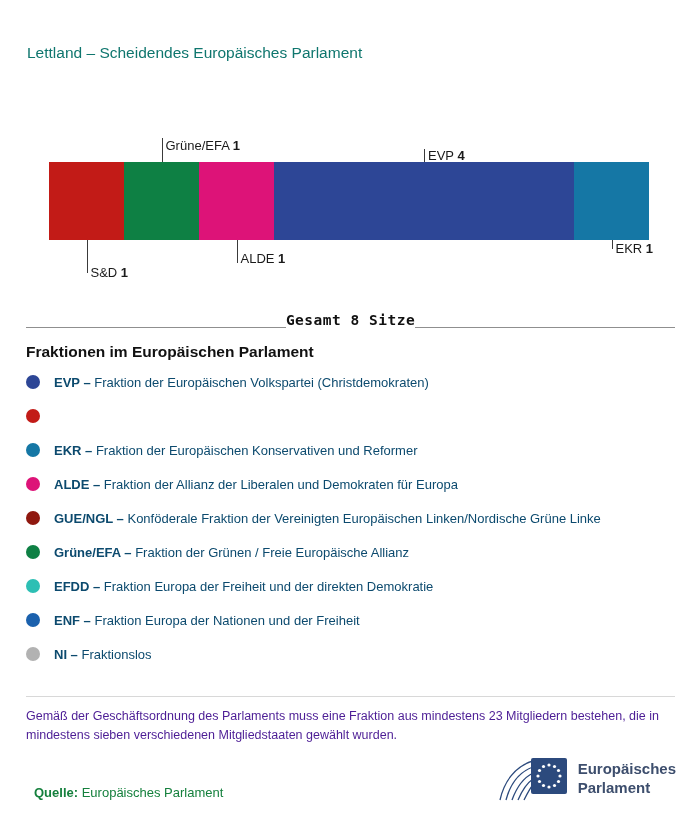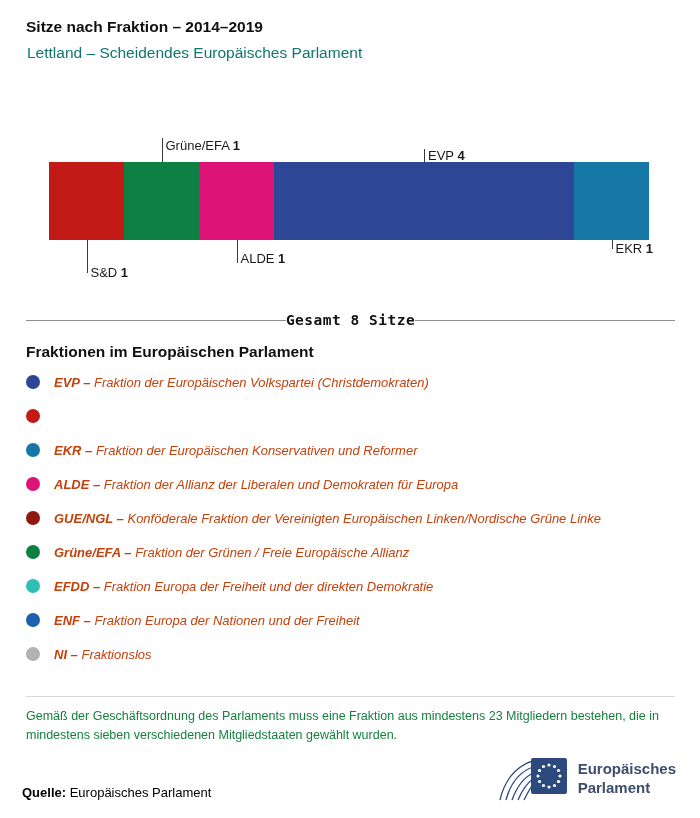--- a/index.html
+++ b/index.html
@@ -16,45 +16,44 @@
   .title { position: absolute; left: 26px; top: 18px; font-size: 15.5px; font-weight: 700; color: #111; }
   .subtitle { position: absolute; left: 27px; top: 44px; font-size: 15.5px; font-weight: 400; color: #0f766e; }
 
   .chart { position: absolute; left: 0; top: 0; width: 700px; height: 300px; }
   .bar { position: absolute; left: 49px; top: 162px; width: 600px; height: 78px; display: flex; }
   .seg { height: 100%; }
   .leader { position: absolute; width: 1px; background: #3a3a3a; }
   .seg-label { position: absolute; font-size: 13px; white-space: nowrap; color: #1a1a1a; }
   .seg-label b { font-weight: 700; }
 
-  .total-row { position: absolute; left: 26px; top: 312px; width: 649px; display: flex; align-items: center; }
+  .total-row { position: absolute; left: 26px; top: 312px; width: 649px; display: flex; align-items: flex-end; }
   .total-row .rule { flex: 1 1 auto; height: 1px; background: #8f8f8f; }
   .total-text { font-family: "DejaVu Sans Mono", monospace; font-weight: 700; font-size: 14.5px; color: #111; letter-spacing: 0.5px; }
 
   .legend-heading { position: absolute; left: 26px; top: 343px; font-size: 15.5px; font-weight: 700; color: #111; }
   .legend-list { position: absolute; left: 26px; top: 365px; width: 649px; }
   .legend-item { display: flex; align-items: center; height: 34px; }
   .dot { width: 14px; height: 14px; border-radius: 50%; margin-right: 14px; flex: 0 0 14px; }
-  .legend-text { font-size: 13px; color: #c2410c; font-style: italic; }
+  .legend-text { font-size: 13px; color: #0c4a6e; }
   .legend-text b { font-weight: 700; }
 
   .divider { position: absolute; left: 26px; top: 696px; width: 649px; height: 1px; background: #d8d8d8; }
-  .footnote { position: absolute; left: 26px; top: 707px; width: 648px; font-size: 12.5px; line-height: 1.55; color: #15803d; }
-  .source { position: absolute; left: 22px; top: 785px; font-size: 13px; color: #000000; }
+  .footnote { position: absolute; left: 26px; top: 707px; width: 648px; font-size: 12.5px; line-height: 1.55; color: #4c1d95; }
+  .source { position: absolute; left: 34px; top: 785px; font-size: 13px; color: #15803d; }
   .source b { font-weight: 700; }
 
   .logo { position: absolute; right: 24px; bottom: 16px; display: flex; align-items: center; gap: 9px; }
   .logo-text { font-size: 15px; font-weight: 700; color: #3d4e6d; line-height: 1.25; }
 </style>
 </head>
 <body>
 
 <div class="page">
 
-  <h1 class="title">Sitze nach Fraktion – 2014–2019</h1>
   <div class="subtitle">Lettland – Scheidendes Europäisches Parlament</div>
 
   <div class="chart">
     <div class="bar">
         <div class="seg" style="width: 75px; background: rgb(194, 27, 23);"></div>
         <div class="seg" style="width: 75px; background: rgb(14, 128, 68);"></div>
         <div class="seg" style="width: 75px; background: rgb(221, 19, 120);"></div>
         <div class="seg" style="width: 300px; background: rgb(45, 70, 150);"></div>
         <div class="seg" style="width: 75px; background: rgb(21, 119, 165);"></div>
       </div>

